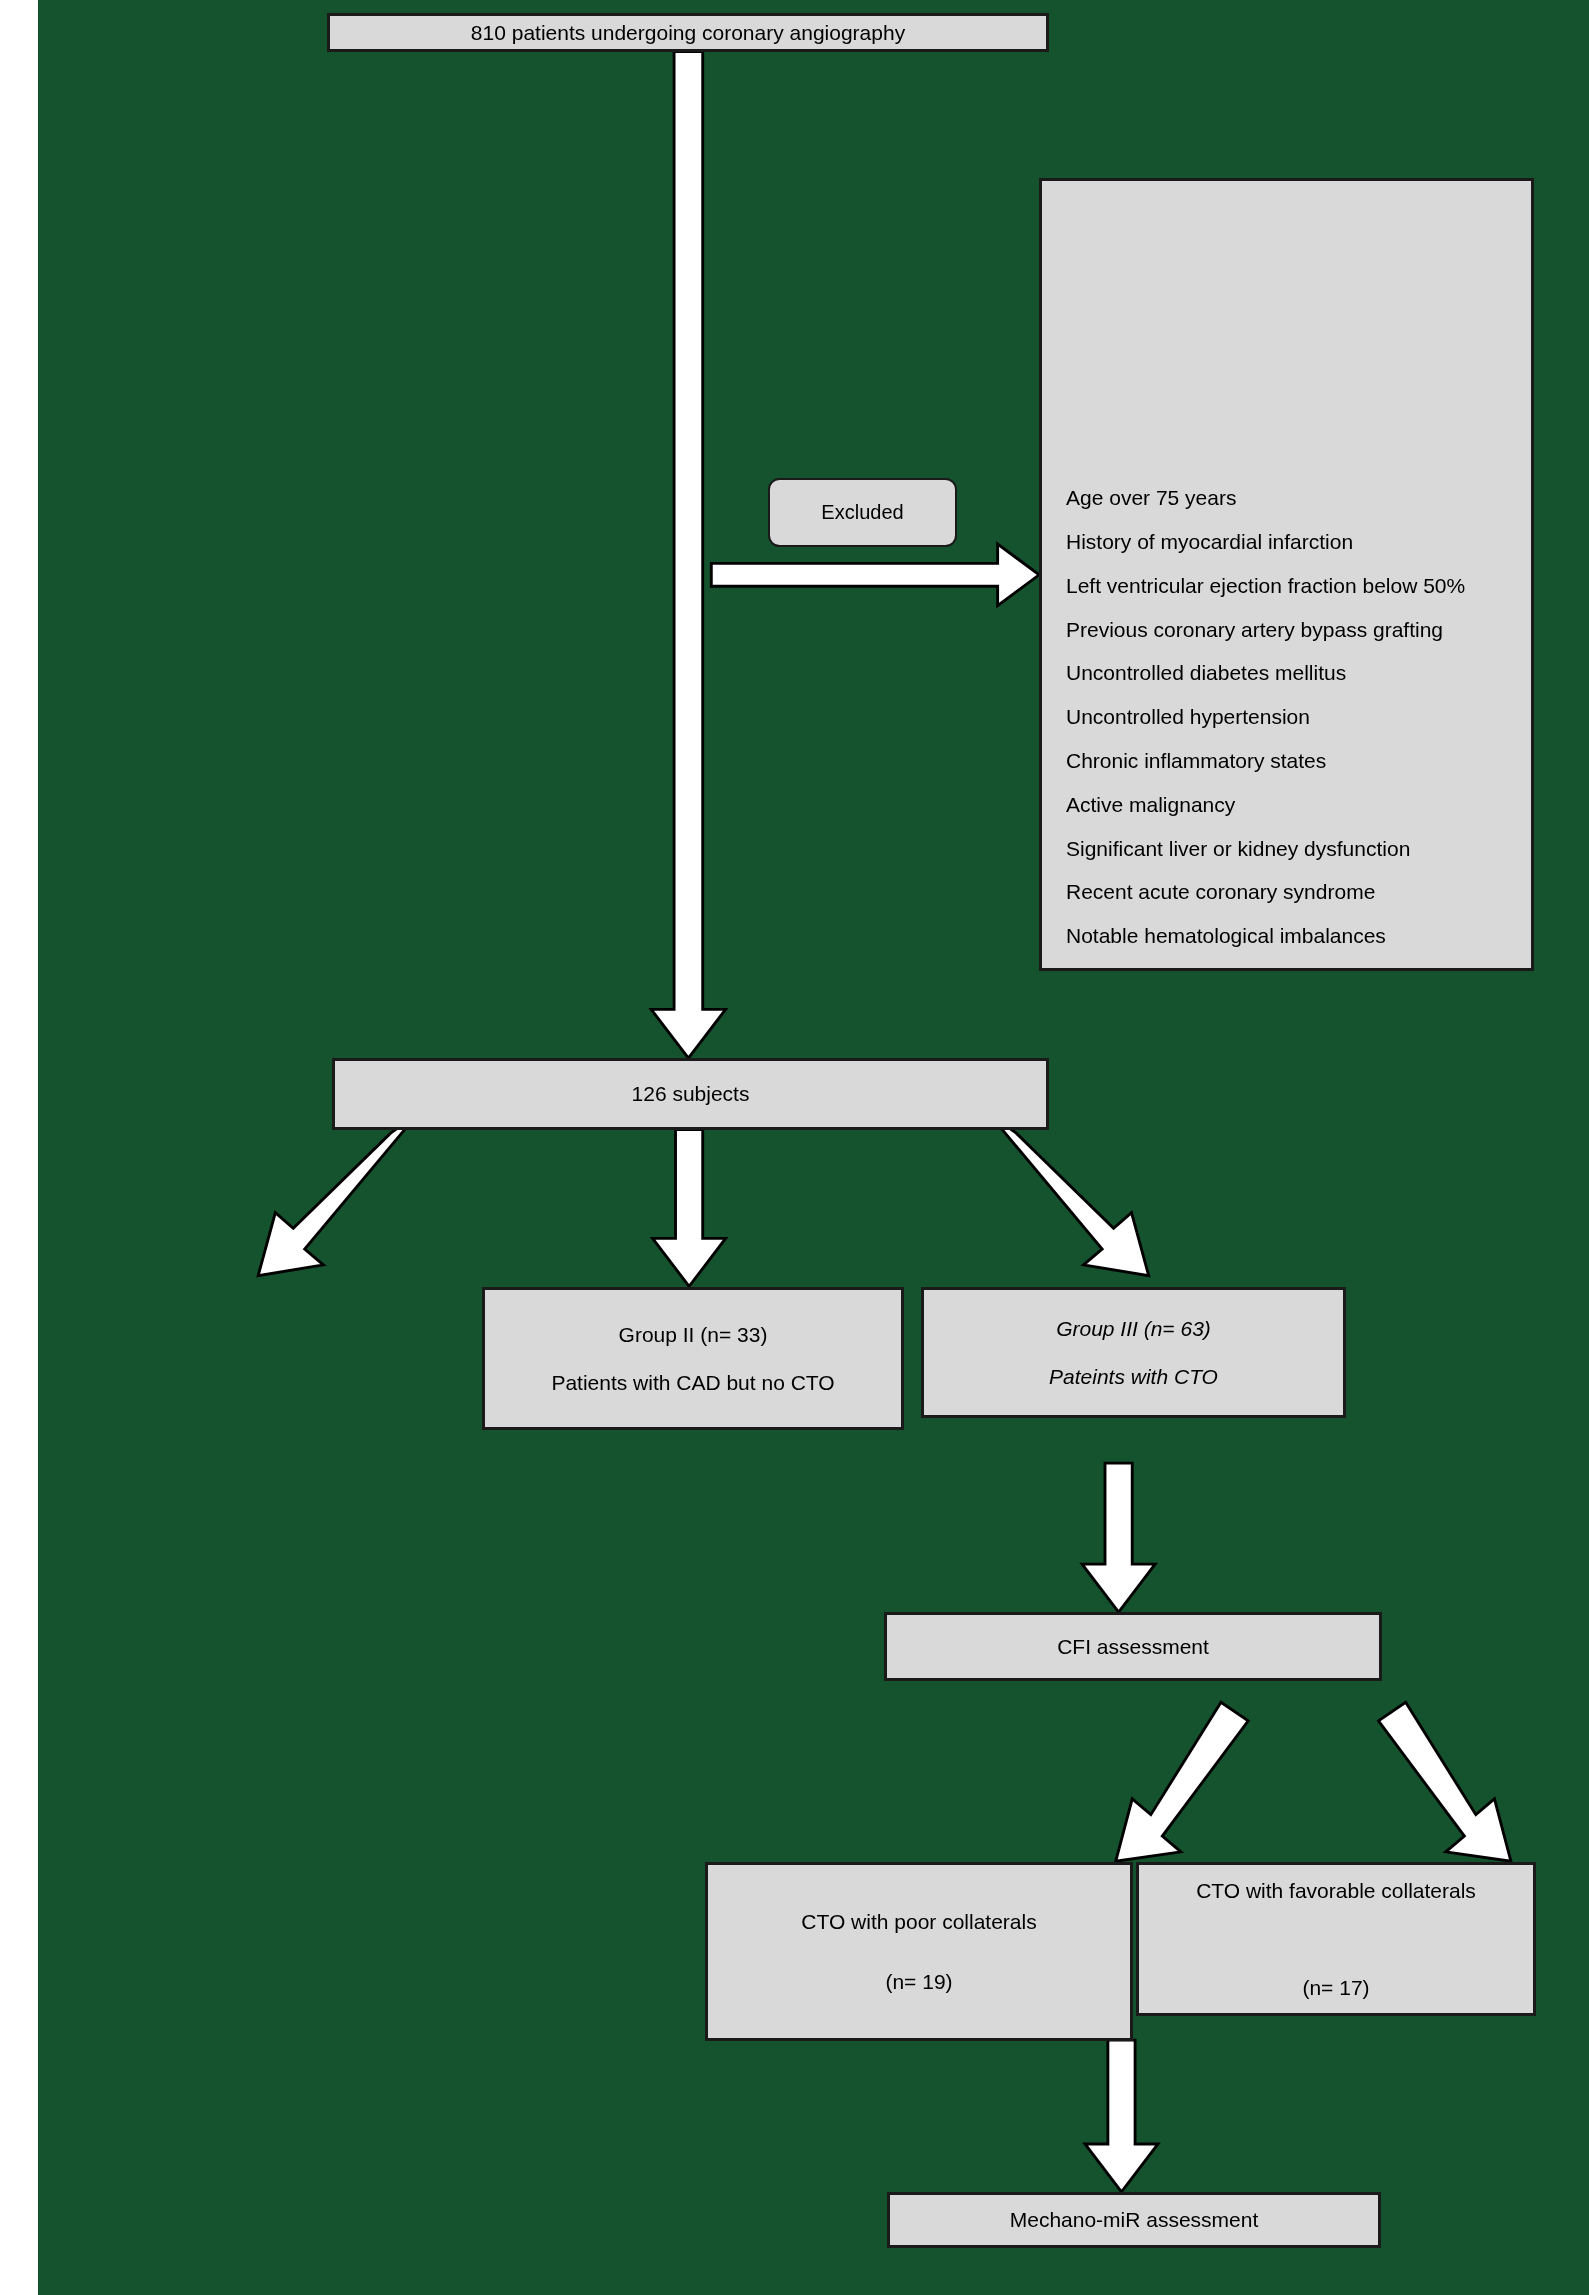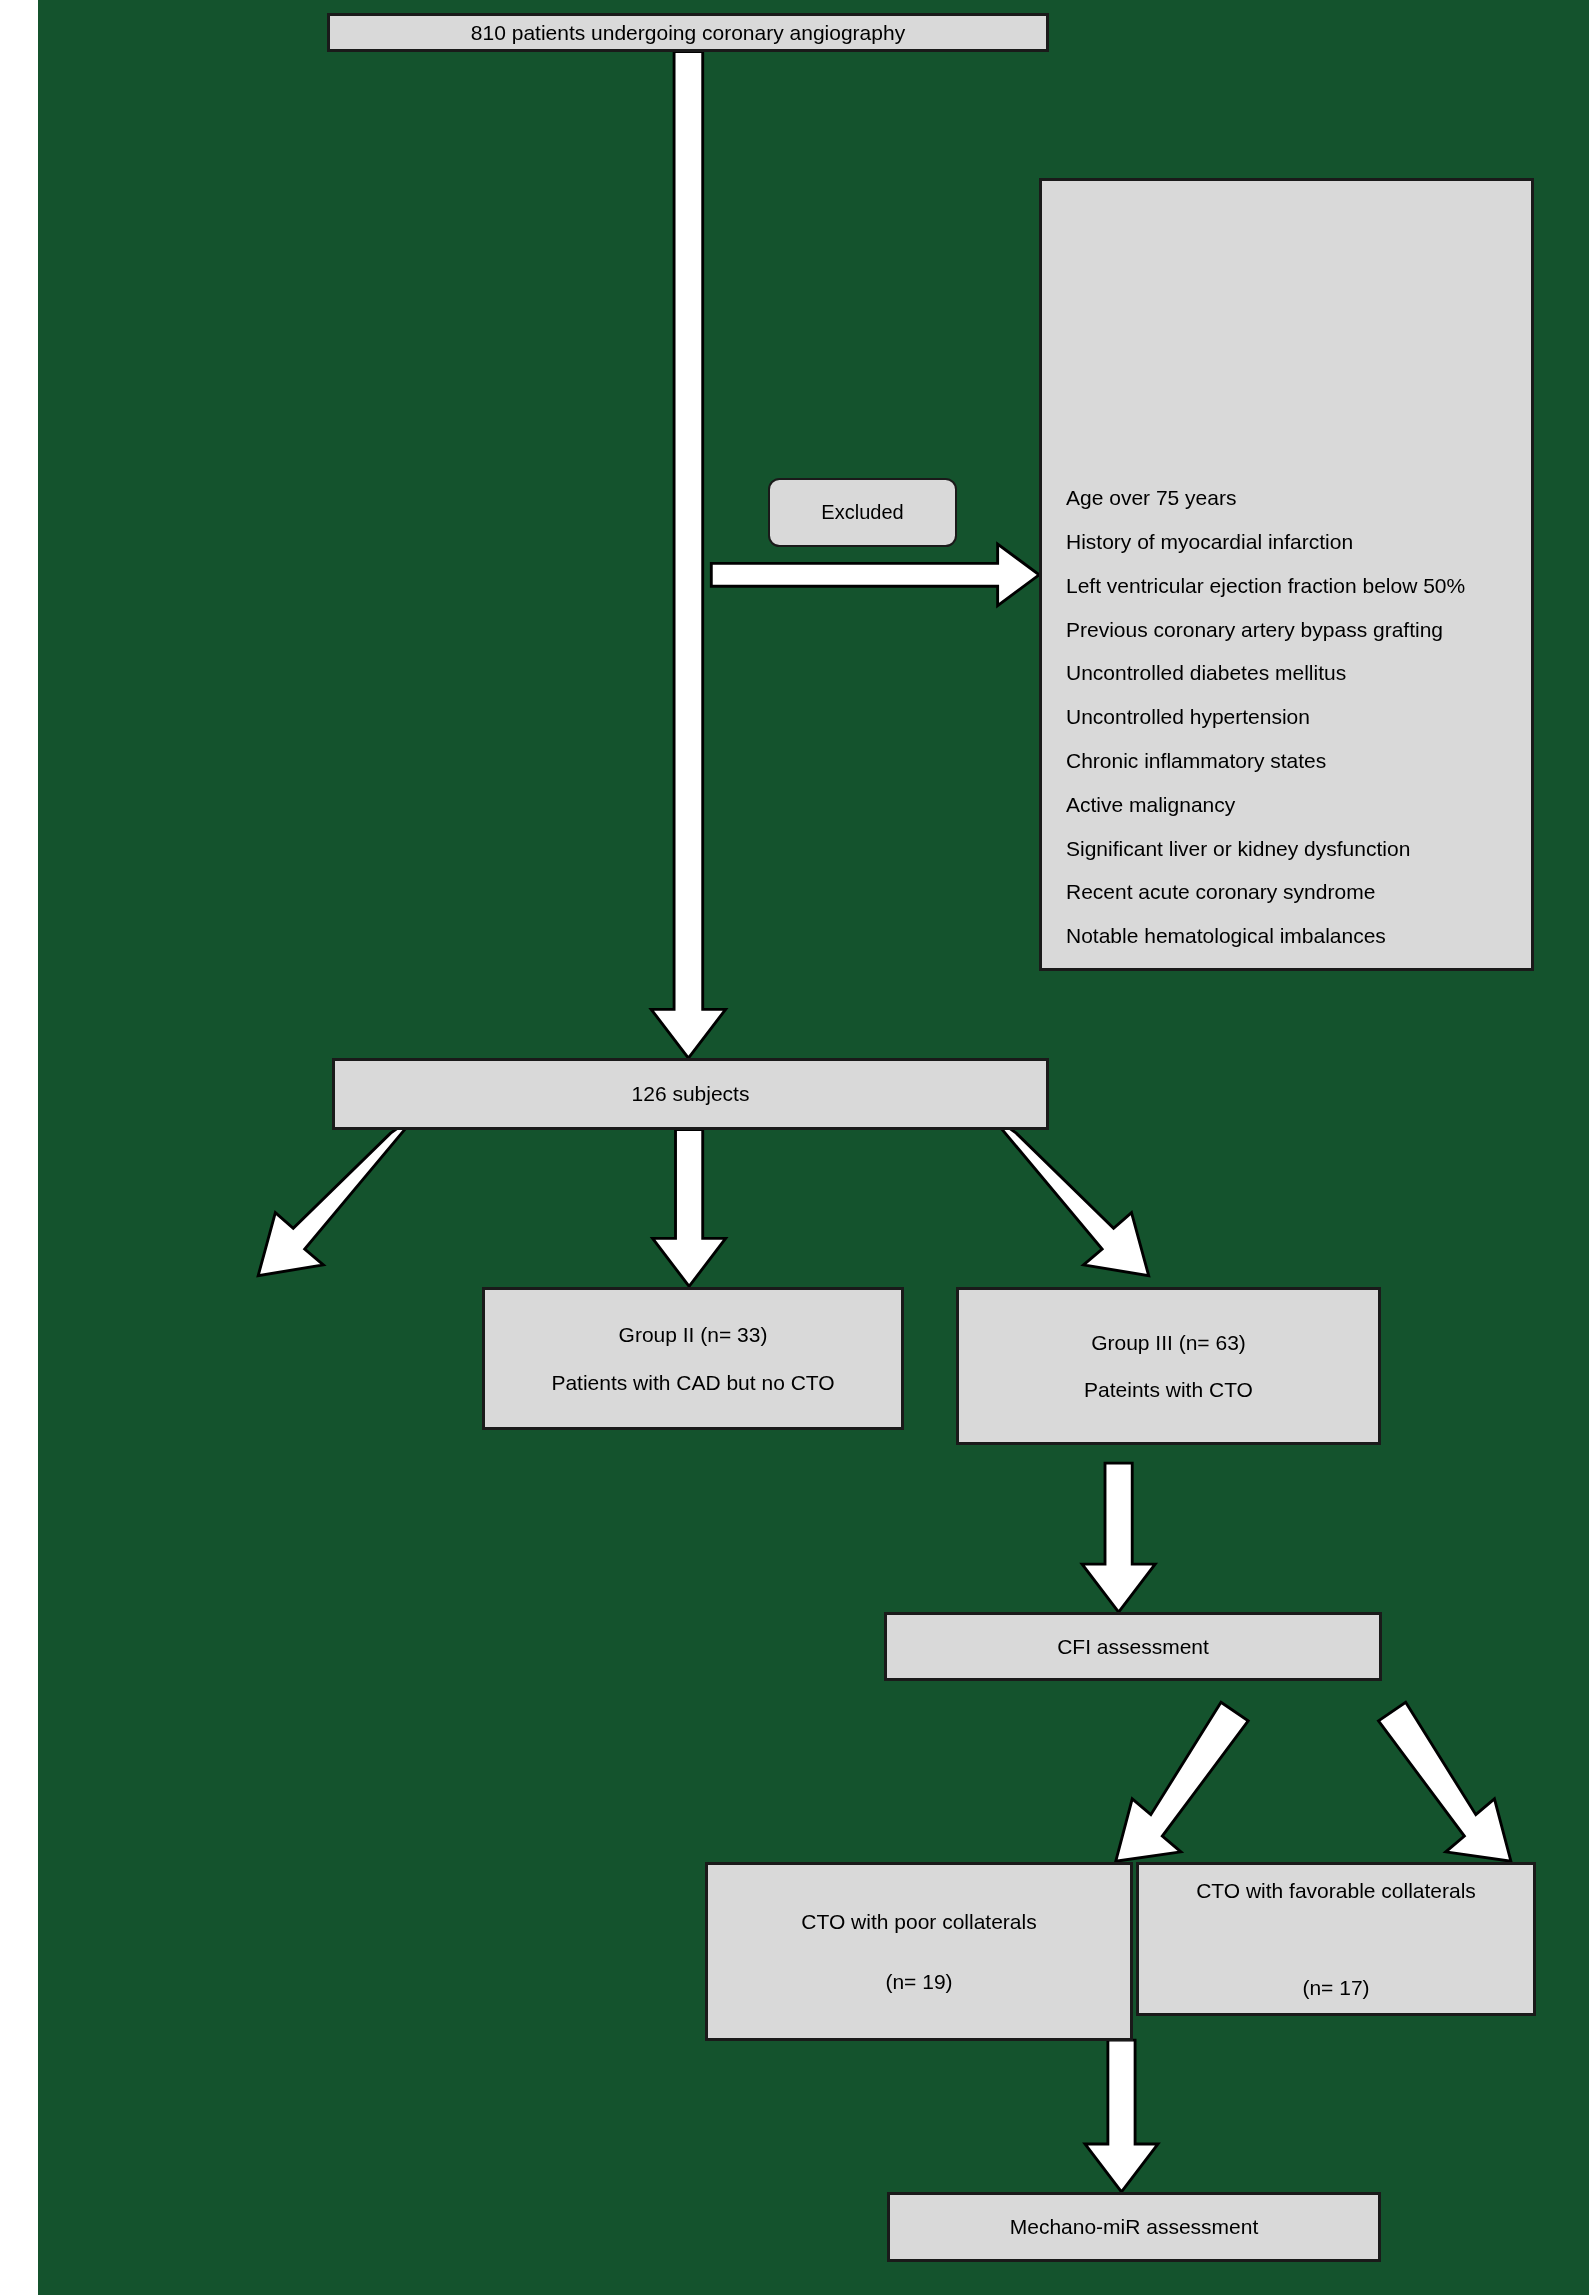--- a/index.html
+++ b/index.html
@@ -125,37 +125,37 @@
   <div class="box pad" style="left:294px; top:1058px; width:717px; height:72px;">
     <span class="line">126 subjects</span>
   </div>
 
 
   <div class="box pad" style="left:444px; top:1287px; width:422px; height:143px;">
     <span class="line">Group II (n= 33)</span>
     <span class="line" style="margin-top:20px;">Patients with CAD but no CTO</span>
   </div>
 
-  <div class="box pad" style="left:918px; top:1287px; width:425px; height:158px;">
+  <div class="box pad" style="left:883px; top:1287px; width:425px; height:131px;font-style:italic;">
     <span class="line">Group III (n= 63)</span>
     <span class="line" style="margin-top:20px;">Pateints with CTO</span>
   </div>
 
   <div class="box pad" style="left:846px; top:1612px; width:498px; height:69px;">
     <span class="line">CFI assessment</span>
   </div>
 
   <div class="box pad" style="left:667px; top:1862px; width:428px; height:179px;">
     <span class="line">CTO with poor collaterals</span>
     <span class="line" style="margin-top:33px;">(n= 19)</span>
   </div>
 
   <div class="box pad" style="left:1098px; top:1862px; width:400px; height:154px;gap:48px;">
     <span class="line">CTO with favorable collaterals</span>
     <span class="line" style="margin-top:21.5px;">(n= 17)</span>
   </div>
 
-  <div class="box pad" style="left:849px; top:2192px; width:494px; height:70px;">
+  <div class="box pad" style="left:849px; top:2192px; width:494px; height:56px;">
     <span class="line">Mechano-miR assessment</span>
   </div>
 
 </div>
 
 
 </body></html>

